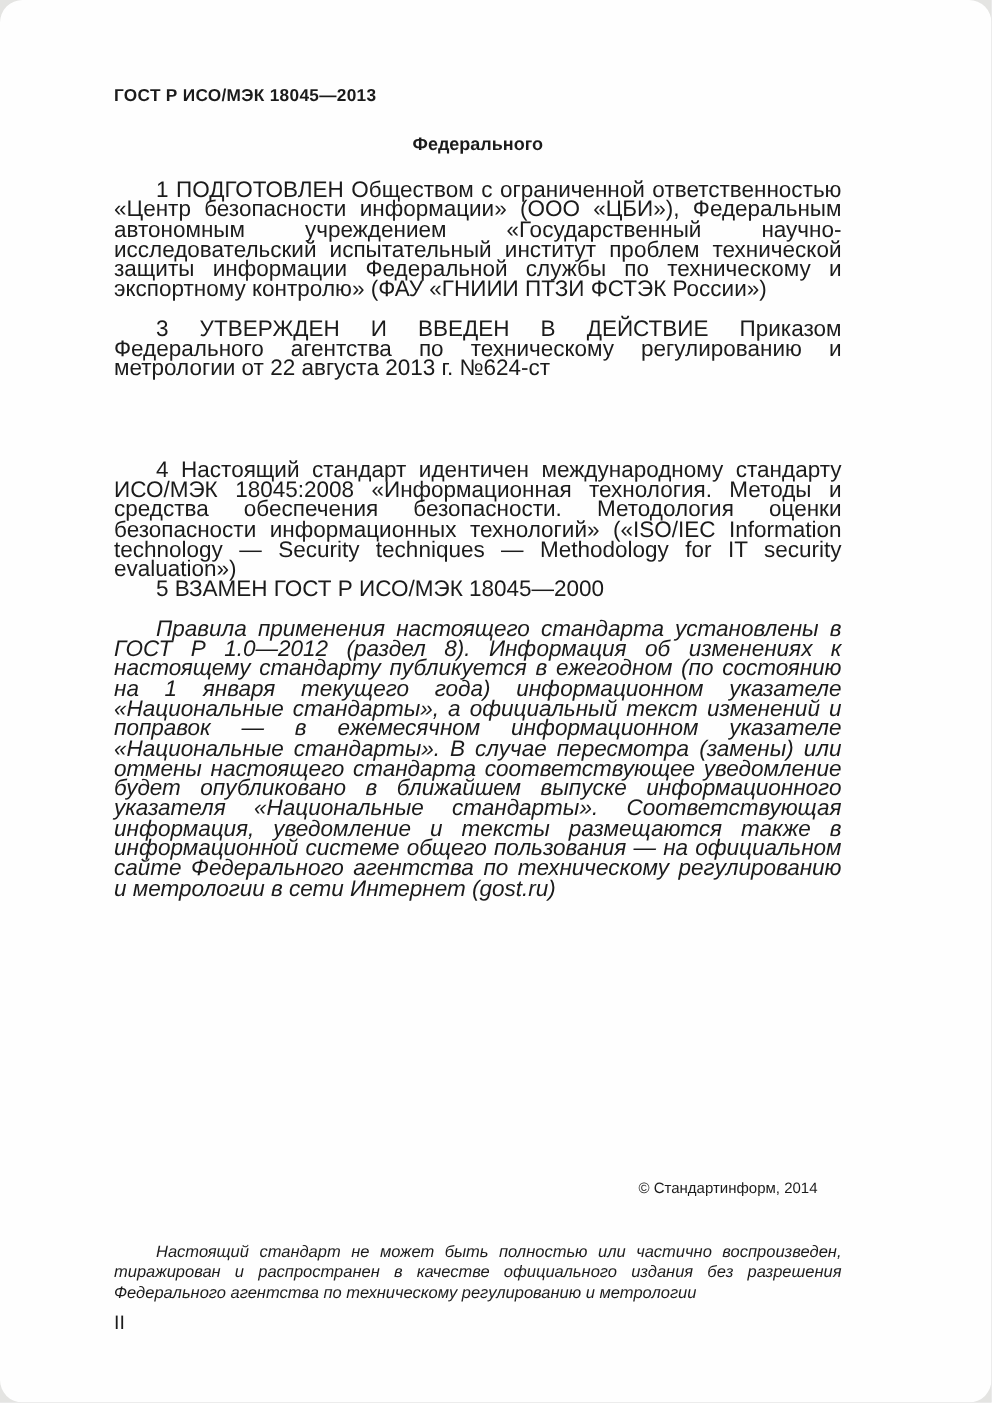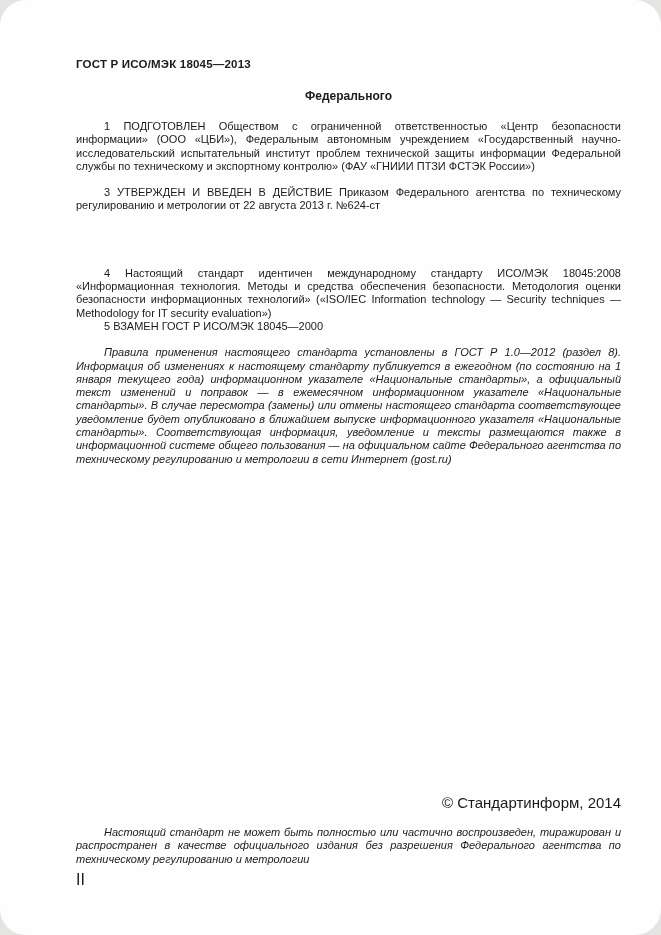--- a/index.html
+++ b/index.html
@@ -12,71 +12,71 @@
     width: 661px;
     height: 935px;
     background: #e4e4e2;
     position: relative;
     overflow: hidden;
   }
   .page {
     position: absolute;
     inset: 0;
     background: #fefefe;
-    border-radius: 26px;
+    border-radius: 15px;
     box-sizing: border-box;
-    padding: 58px 40px 46px 76px;
+    padding: 58px 100px 46px 76px;
     display: flex;
     flex-direction: column;
     color: #1b1b1b;
   }
   .doc-header {
     font-weight: bold;
     font-size: 11.5px;
     letter-spacing: 0.2px;
     margin: 0 0 13px 0;
   }
   .doc-title {
     font-weight: bold;
     font-size: 12px;
     text-align: center;
     margin: 6px 0 17px 0;
   }
   .para {
-    font-size: 11px;
+    font-size: 15px;
     line-height: 13.3px;
     text-indent: 28px;
     text-align: justify;
     margin: 0 0 13px 0;
   }
   .para.no-gap {
     margin-bottom: 0;
     margin-top: 41px;
   }
   .para.italic {
     font-style: italic;
   }
   .spacer {
     flex: 1 1 auto;
   }
   .copyright {
-    font-size: 15px;
+    font-size: 10px;
     text-align: right;
-    margin: 0;
+    margin: 16px;
   }
   .footer-note {
     font-size: 11px;
     line-height: 13.3px;
     text-indent: 28px;
     text-align: justify;
     margin: 15px 0 0 0;
     font-style: italic;
   }
   .page-number {
-    font-size: 16px;
+    font-size: 13px;
     margin-top: 5px;
   }
 </style>
 </head>
 <body>
 
 <div class="canvas">
   <div class="page">
 
     <div class="doc-header">ГОСТ Р ИСО/МЭК 18045—2013</div>

